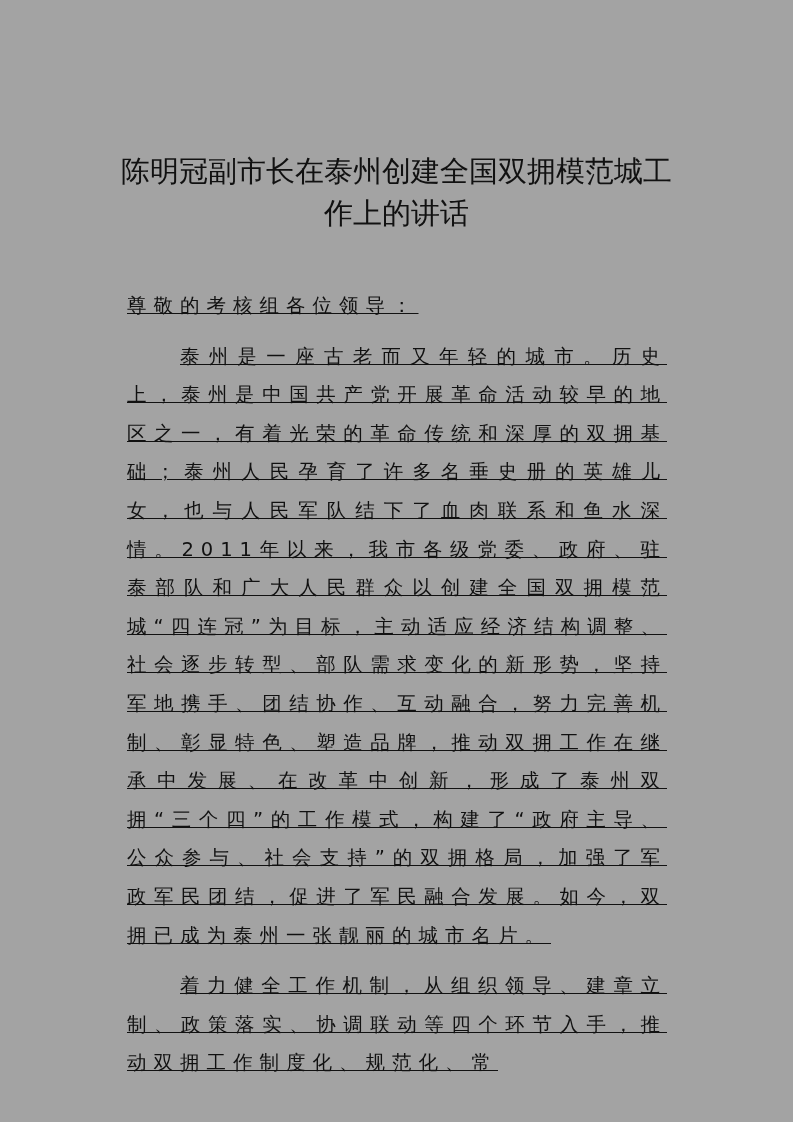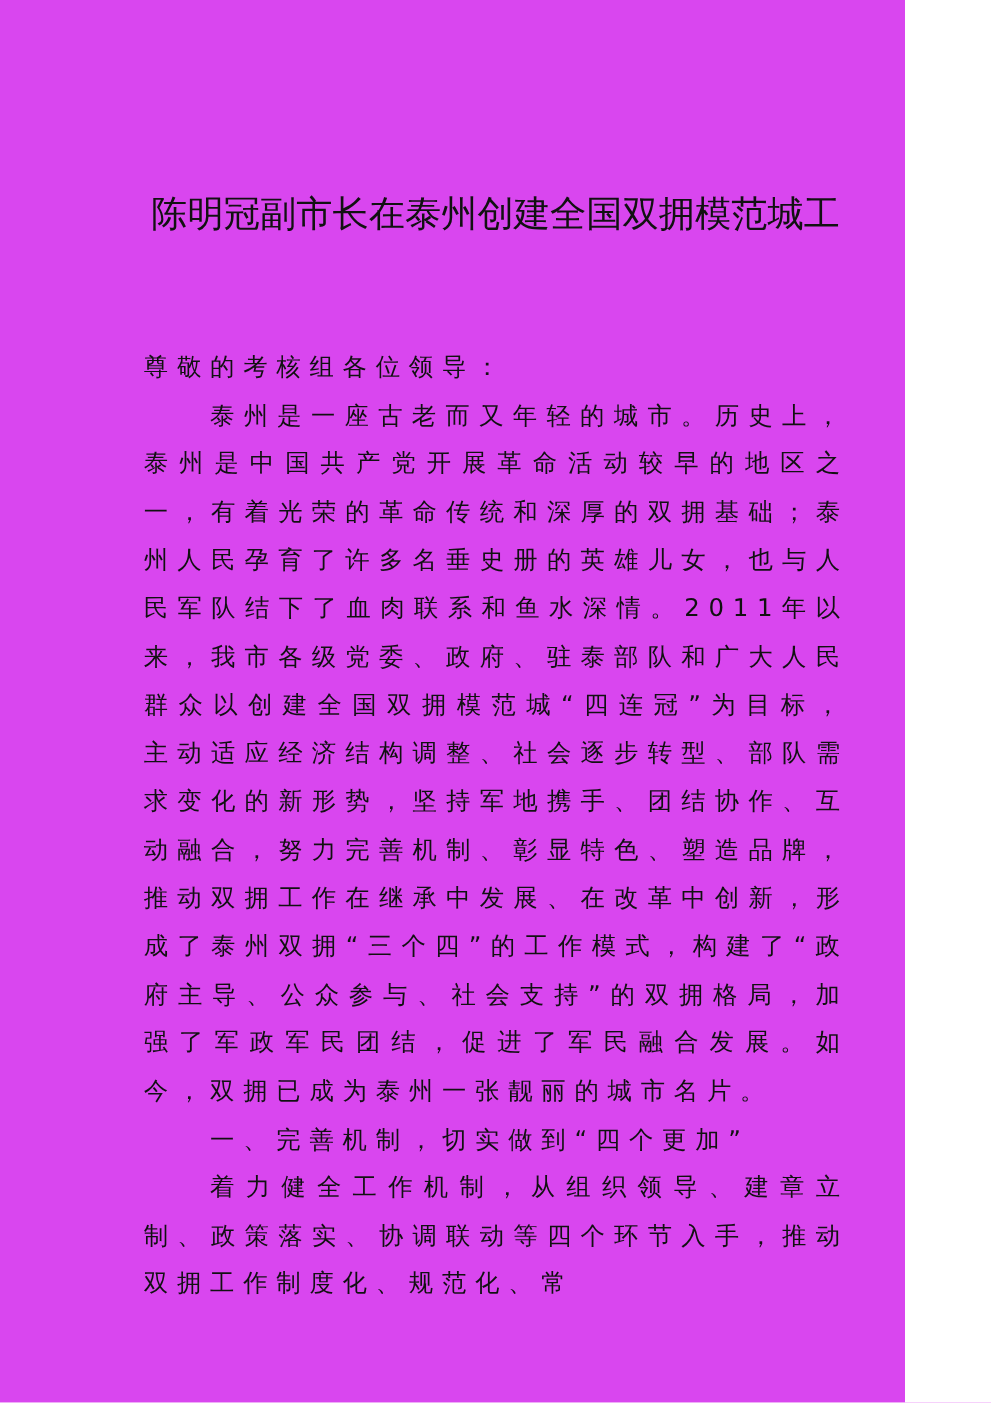--- a/index.html
+++ b/index.html
@@ -1,44 +1,44 @@
 <!DOCTYPE html>
 <html><head>
 <meta charset="utf-8">
 <style>
   html, body { margin: 0; padding: 0; background: #ffffff; }
   body { width: 793px; height: 1122px; position: relative; overflow: hidden; }
   .page {
-    position: absolute; left: 0; top: 0; width: 724px; height: 1122px; background: #d946ef;
+    position: absolute; left: 0; top: 0; width: 793px; height: 1122px; background: #a3a3a3;
   }
   .title {
     position: absolute; left: 100px; top: 150px; width: 593px;
     text-align: center;
     font-family: "DejaVu Serif", "Liberation Serif", serif;
     font-size: 29px; line-height: 42px; color: #111;
     letter-spacing: 0px;
   }
   .body {
     position: absolute; left: 115px; top: 275px; width: 564px;
     font-family: "DejaVu Sans", "Liberation Sans", sans-serif;
     font-size: 19.5px; line-height: 38.6px; color: #111;
     letter-spacing: 7px;
     text-align: justify;
   }
-  .body p { margin: 0; padding: 0; }
+  .body p { margin: 12px; padding: 0; text-decoration: underline; }
   .body p.indent { text-indent: 53px; }
   .body p.salutation { text-indent: 0; }
 </style>
 </head>
 <body>
 
 <div class="page">
   <div class="title">
     <div>陈明冠副市长在泰州创建全国双拥模范城工</div>
+    <div>作上的讲话</div>
   </div>
 
   <div class="body">
     <p class="salutation">尊敬的考核组各位领导：</p>
     <p class="indent">泰州是一座古老而又年轻的城市。历史上，泰州是中国共产党开展革命活动较早的地区之一，有着光荣的革命传统和深厚的双拥基础；泰州人民孕育了许多名垂史册的英雄儿女，也与人民军队结下了血肉联系和鱼水深情。2011年以来，我市各级党委、政府、驻泰部队和广大人民群众以创建全国双拥模范城“四连冠”为目标，主动适应经济结构调整、社会逐步转型、部队需求变化的新形势，坚持军地携手、团结协作、互动融合，努力完善机制、彰显特色、塑造品牌，推动双拥工作在继承中发展、在改革中创新，形成了泰州双拥“三个四”的工作模式，构建了“政府主导、公众参与、社会支持”的双拥格局，加强了军政军民团结，促进了军民融合发展。如今，双拥已成为泰州一张靓丽的城市名片。</p>
-    <p class="indent">一、完善机制，切实做到“四个更加”</p>
     <p class="indent">着力健全工作机制，从组织领导、建章立制、政策落实、协调联动等四个环节入手，推动双拥工作制度化、规范化、常</p>
   </div>
 </div>
 
 </body></html>

